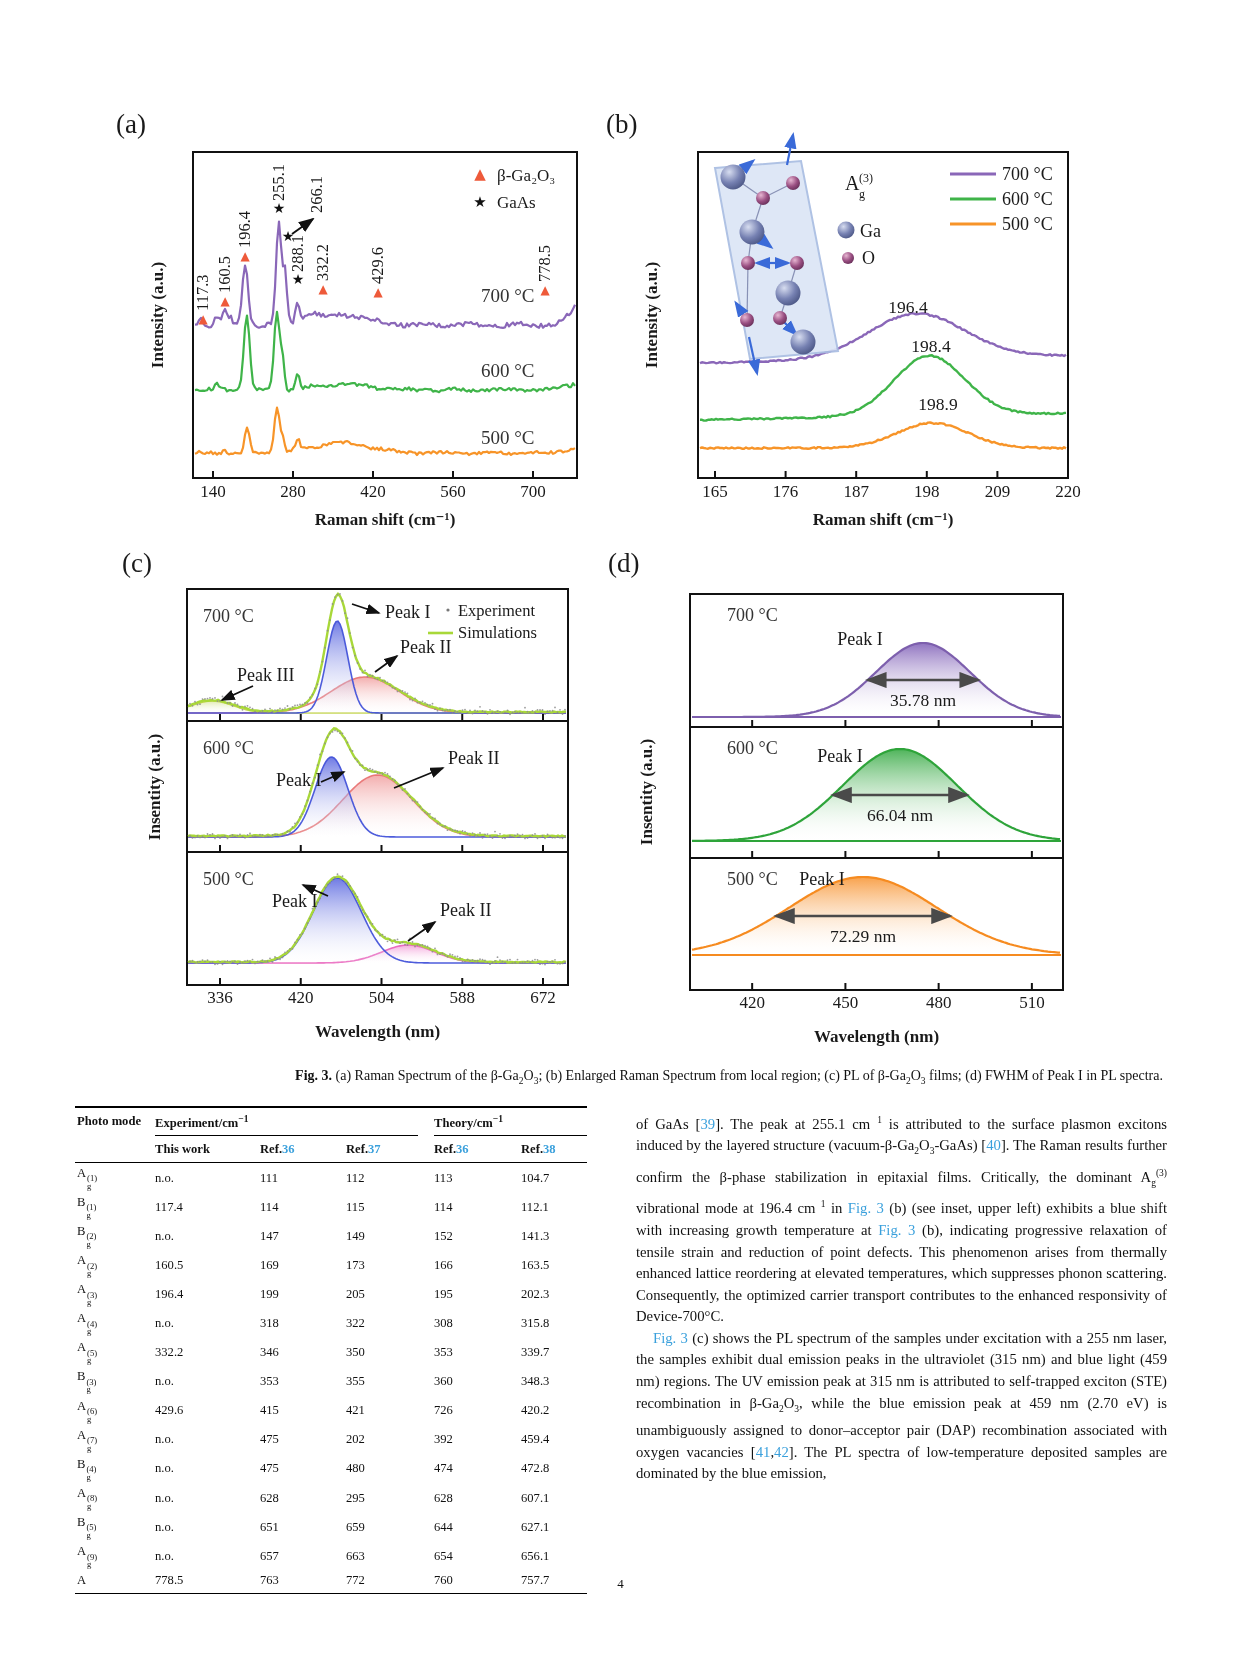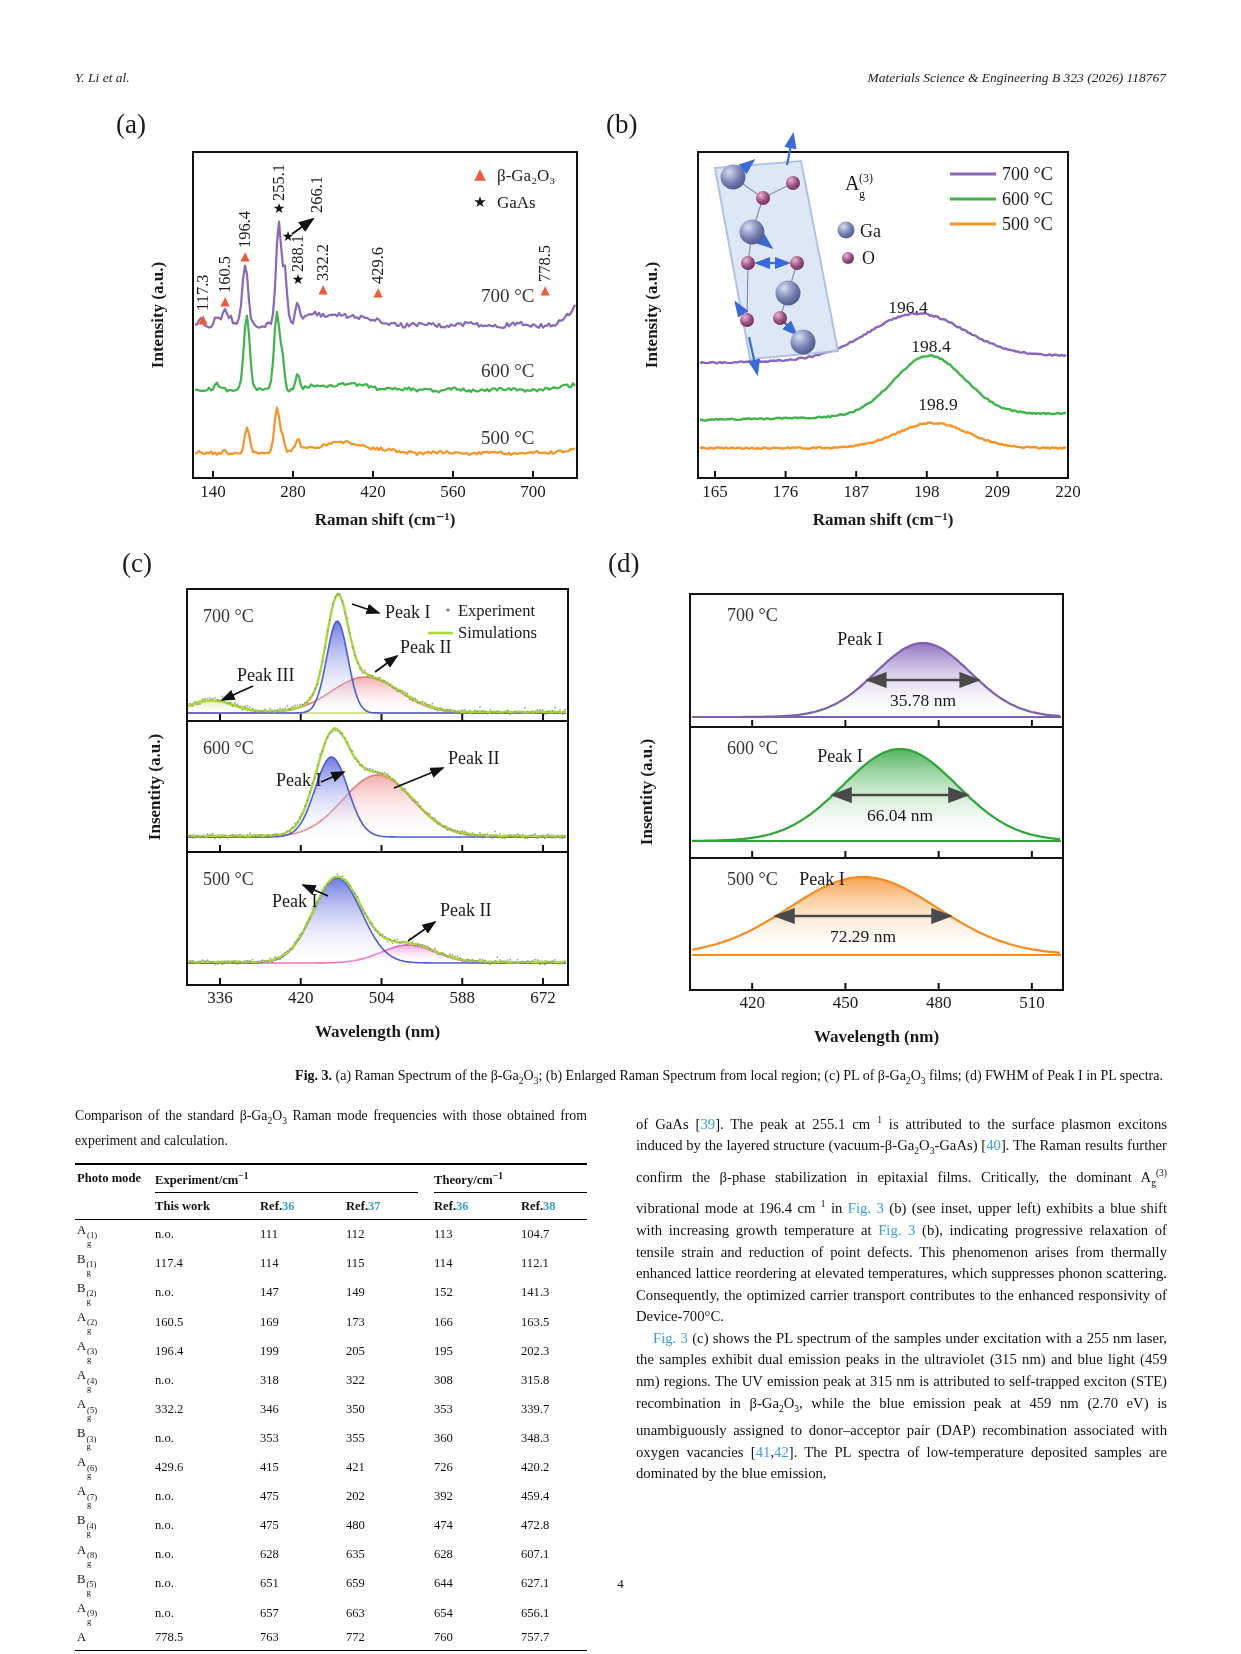--- a/index.html
+++ b/index.html
@@ -31,24 +31,20 @@
 .stk{display:inline-grid;font-size:8.6px;line-height:7.5px;vertical-align:-4.5px;margin-left:1px}
 .body-col{position:absolute;left:636px;top:1110px;width:531px;font-size:14.7px;line-height:21.6px;text-align:justify}
 .body-col p{margin:0}
 .body-col .p2{text-indent:17px}
 .pgnum{position:absolute;top:1576px;left:0;width:100%;text-align:center;font-size:13px}
 </style>
 </head>
 <body>
 
 <div class="page">
-  <div class="hdr">
-    <span class="hl">Y. Li et al.</span>
-    <span class="hr">Materials Science &amp; Engineering B 323 (2026) 118767</span>
-  </div>
 
   <svg id="fig" width="1241" height="960" viewBox="0 0 1241 960">
     <defs>
       <marker id="ah" viewBox="0 0 8 6" refX="7" refY="3" markerWidth="8" markerHeight="6" orient="auto-start-reverse">
         <path d="M0,0 L8,3 L0,6 Z" fill="#111"></path>
       </marker>
       <marker id="ahg" viewBox="0 0 8 6" refX="7" refY="3" markerWidth="9" markerHeight="7" orient="auto-start-reverse">
         <path d="M0,0 L8,3 L0,6 Z" fill="#4a4a4a"></path>
       </marker>
       <marker id="ahb" viewBox="0 0 8 6" refX="6.5" refY="3" markerWidth="7.5" markerHeight="6" orient="auto-start-reverse">
@@ -777,21 +773,20 @@
           <text x="863" y="847" fill="#1a1a1a" font-size="17.5" font-family="&quot;Liberation Serif&quot;,&quot;DejaVu Serif&quot;,serif" text-anchor="middle">72.29 nm</text>
           <text x="727" y="790" fill="#333" font-size="18" font-family="&quot;Liberation Serif&quot;,&quot;DejaVu Serif&quot;,serif">500 °C</text>
           <text x="822" y="790" fill="#1a1a1a" font-size="18" font-family="&quot;Liberation Serif&quot;,&quot;DejaVu Serif&quot;,serif" text-anchor="middle">Peak I</text>
         </g>
       </g>
     </svg>
 
   <div class="cap"><span class="b">Fig. 3.</span><span> (a) Raman Spectrum of the β-Ga</span><sub>2</sub><span>O</span><sub>3</sub><span>; (b) Enlarged Raman Spectrum from local region; (c) PL of β-Ga</span><sub>2</sub><span>O</span><sub>3</sub><span> films; (d) FWHM of Peak I in PL spectra.</span></div>
 
   <div class="tbl-block">
-    <div class="tbl-cap"><span>Comparison of the standard β-Ga</span><sub>2</sub><span>O</span><sub>3</sub><span> Raman mode frequencies with those obtained from experiment and calculation.</span></div>
     <table id="tbl">
         <colgroup>
           <col style="width: 80px;">
           <col style="width: 105px;">
           <col style="width: 86px;">
           <col style="width: 72px;">
           <col style="width: 16px;">
           <col style="width: 87px;">
           <col style="width: 66px;">
         </colgroup>
@@ -944,21 +939,21 @@
             <td>474</td>
             <td>472.8</td>
           </tr>
           <tr>
             <td class="mode">A<span class="stk">
                 <span>(8)</span>
                 <span>g</span>
               </span></td>
             <td>n.o.</td>
             <td>628</td>
-            <td>635</td>
+            <td>295</td>
             <td></td>
             <td>628</td>
             <td>607.1</td>
           </tr>
           <tr>
             <td class="mode">B<span class="stk">
                 <span>(5)</span>
                 <span>g</span>
               </span></td>
             <td>n.o.</td>

